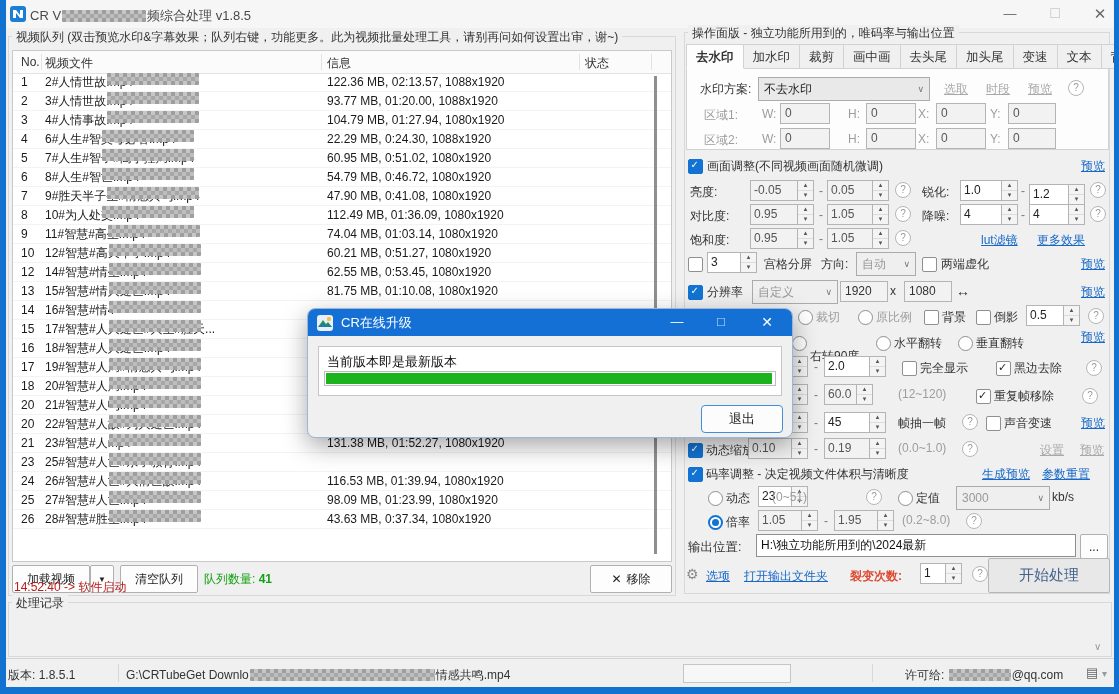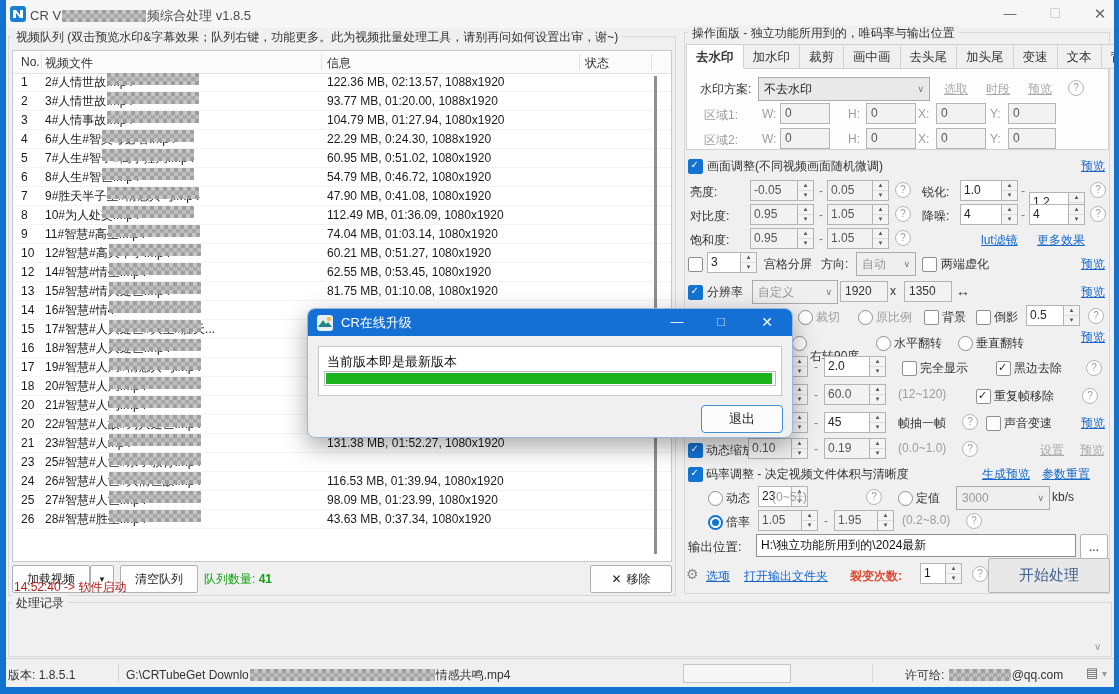--- a/index.html
+++ b/index.html
@@ -330,21 +330,21 @@
 <div class="help" style="left:895px;top:182px">?</div>
 <div class="lb" style="left:922px;top:184px">锐化:</div>
 <div class="spin" style="left:960px;top:180px;width:58px">
     <span class="sv">1.0</span>
     <span class="ud">
       <i>▴</i>
       <i>▾</i>
     </span>
   </div>
 <div class="dash" style="left:1021px;top:184px">-</div>
-<div class="spin" style="left:1029px;top:192px;width:56px">
+<div class="spin" style="left:1029px;top:184px;width:56px">
     <span class="sv">1.2</span>
     <span class="ud">
       <i>▴</i>
       <i>▾</i>
     </span>
   </div>
 <div class="help" style="left:1090px;top:182px">?</div>
 
 <div class="lb rt" style="left:690px;top:208px;width:54px">对比度:</div>
 <div class="spin dim" style="left:750px;top:204px;width:64px">
@@ -420,21 +420,21 @@
 <div class="lnk" style="left:1081px;top:256px">预览</div>
 
 <div class="cb on-blue" style="left:688px;top:285px"></div>
 <div class="lb" style="left:707px;top:284px">分辨率</div>
 <div class="sel dim" style="left:752px;top:280px;width:74px">
     <span>自定义</span>
     <i class="sa">∨</i>
   </div>
 <div class="inp" style="left:840px;top:281px;width:38px;color:#333">1920</div>
 <div class="lb" style="left:890px;top:284px">x</div>
-<div class="inp" style="left:904px;top:281px;width:38px;color:#333">1350</div>
+<div class="inp" style="left:904px;top:281px;width:38px;color:#333">1080</div>
 <div class="lb" style="left:956px;top:283px;font-size:14px">↔</div>
 <div class="lnk" style="left:1081px;top:284px">预览</div>
 
 <div class="radio" style="left:798px;top:310px"></div>
 <div class="lb gy" style="left:816px;top:309px">裁切</div>
 <div class="radio" style="left:858px;top:310px"></div>
 <div class="lb gy" style="left:876px;top:309px">原比例</div>
 <div class="cb" style="left:924px;top:310px"></div>
 <div class="lb" style="left:942px;top:309px">背景</div>
 <div class="cb" style="left:976px;top:310px"></div>
@@ -478,21 +478,21 @@
 <div class="help" style="left:1086px;top:360px">?</div>
 
 <div class="spin" style="left:748px;top:384px;width:60px">
     <span class="sv"></span>
     <span class="ud">
       <i>▴</i>
       <i>▾</i>
     </span>
   </div>
 <div class="dash" style="left:814px;top:388px">-</div>
-<div class="spin dim" style="left:824px;top:384px;width:62px">
+<div class="spin dim" style="left:824px;top:384px;width:49px">
     <span class="sv">60.0</span>
     <span class="ud">
       <i>▴</i>
       <i>▾</i>
     </span>
   </div>
 <div class="lb gy" style="left:898px;top:387px">(12~120)</div>
 <div class="cb on-dark" style="left:976px;top:389px"></div>
 <div class="lb" style="left:994px;top:388px">重复帧移除</div>
 <div class="help" style="left:1082px;top:388px">?</div>

